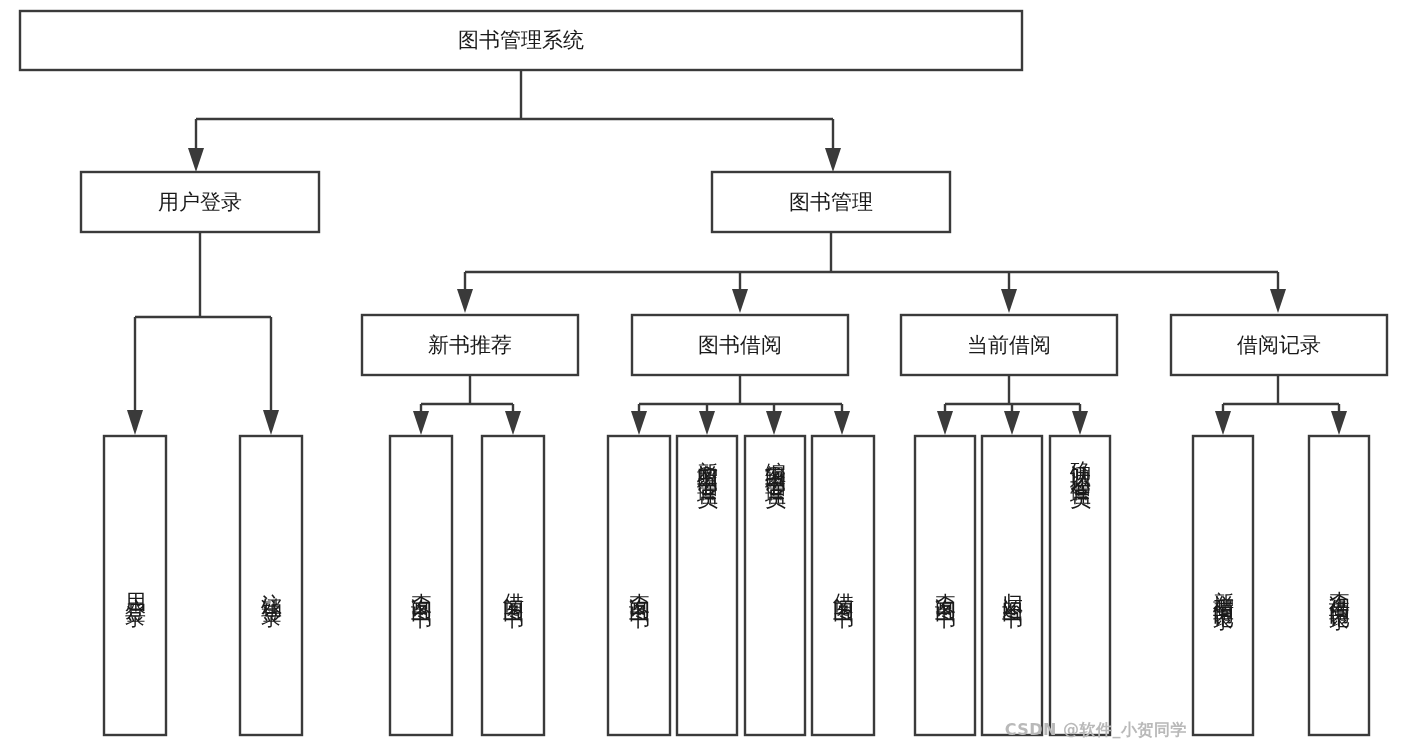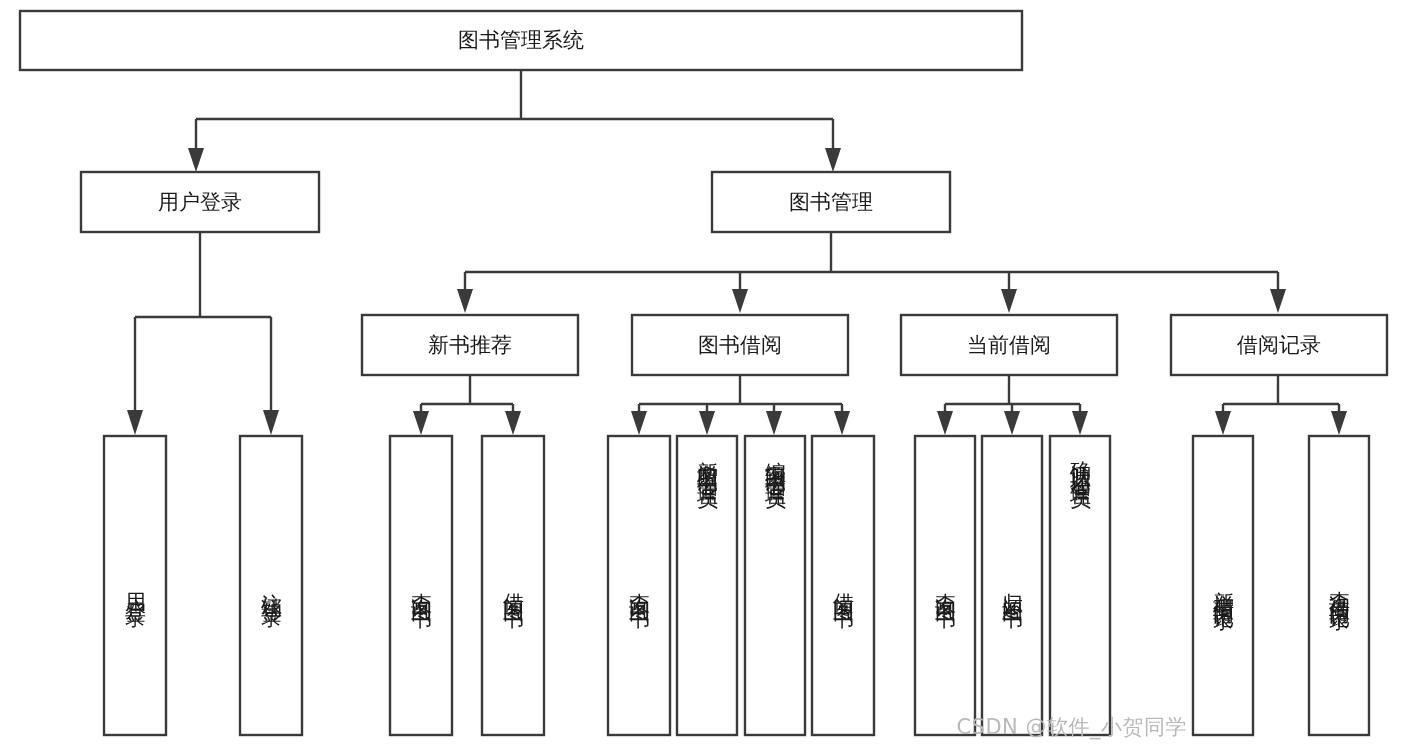--- a/index.html
+++ b/index.html
@@ -48,25 +48,26 @@
   }
   .arrow-head {
     fill: #3a3a3a;
     stroke: none;
   }
   .watermark {
     position: absolute;
     right: 14px;
     bottom: 6px;
     font-family: "DejaVu Sans", "Liberation Sans", sans-serif;
-    font-size: 21px;
+    font-size: 16px;
     color: #b9b9b9;
     white-space: nowrap;
     letter-spacing: 0.5px;
     user-select: none;
+    font-weight: bold;
   }
 </style>
 </head>
 <body>
 
 <div id="diagram-root">
 
   <svg class="diagram" viewBox="0 0 1405 747" xmlns="http://www.w3.org/2000/svg">
 
     <g>

